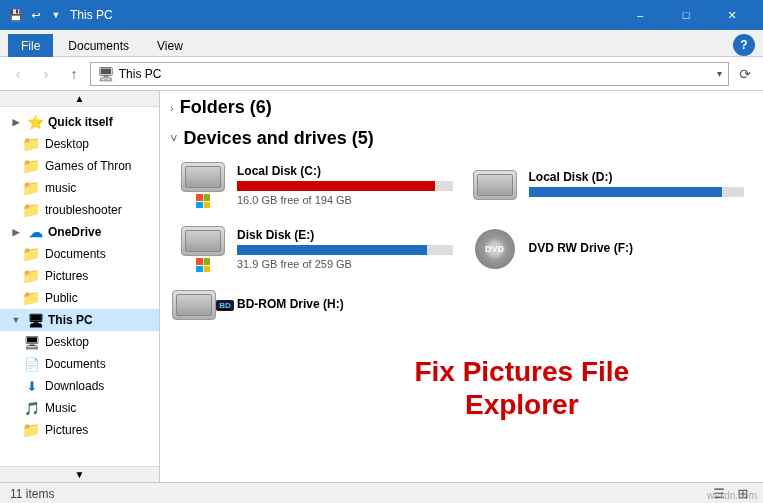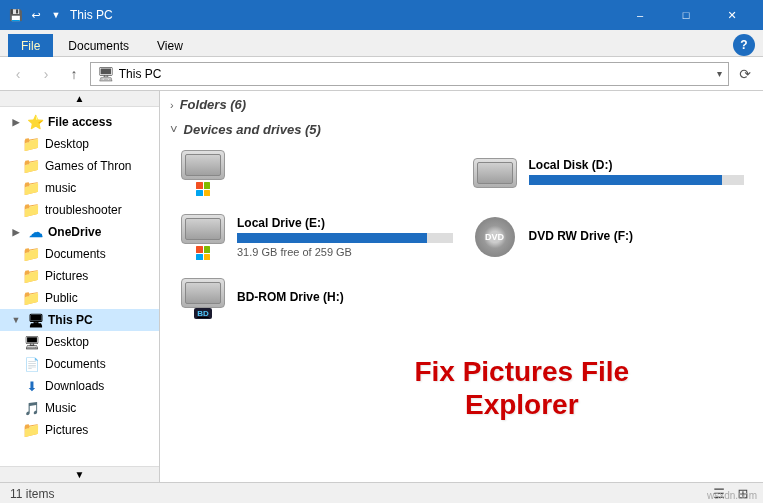--- a/index.html
+++ b/index.html
@@ -244,24 +244,23 @@
     
     .section-row {
       display: flex;
       align-items: center;
       padding: 6px 10px 4px 10px;
       gap: 6px;
       cursor: pointer;
     }
     .section-chevron { font-size: 11px; color: #666; }
     .section-title {
-      font-size: 13px;
+      font-size: 18px;
       font-weight: 600;
-      color: #404040;
-      font-style: italic;
+      color: #000000;
     }
 
     
     .drives-grid {
       display: grid;
       grid-template-columns: 1fr 1fr;
       gap: 0;
       padding: 0 10px;
     }
     .drive-item {
@@ -477,21 +476,21 @@
 
 <div class="main-layout">
 
   <div class="sidebar-wrapper">
     <div class="sidebar-scroll-btn">▲</div>
     <div class="sidebar">
 
       <div class="sidebar-item section-header">
         <span class="sidebar-icon" style="font-size:9px;color:#666;">▶</span>
         <span class="sidebar-icon star-icon">⭐</span>
-        <span>File access</span>
+        <span>Quick itself</span>
       </div>
       <div class="sidebar-item" style="padding-left:24px;">
         <span class="sidebar-icon folder-icon">📁</span>
         <span>Desktop</span>
       </div>
       <div class="sidebar-item" style="padding-left:24px;">
         <span class="sidebar-icon folder-icon">📁</span>
         <span>Games of Thron</span>
       </div>
       <div class="sidebar-item" style="padding-left:24px;">
@@ -573,20 +572,27 @@
             <div style="display:flex; gap:1px;">
               <div class="win-grid">
                 <div class="win-cell" style="background:#f25022;"></div>
                 <div class="win-cell" style="background:#7fba00;"></div>
                 <div class="win-cell" style="background:#00a4ef;"></div>
                 <div class="win-cell" style="background:#ffb900;"></div>
               </div>
             </div>
           </div>
         </div>
+        <div class="drive-info">
+          <div class="drive-name">Local Disk (C:)</div>
+          <div class="drive-bar-bg">
+            <div class="drive-bar-fill" style="width:92%; background:#cc0000;"></div>
+          </div>
+          <div class="drive-space">16.0 GB free of 194 GB</div>
+        </div>
       </div>
 
       <div class="drive-item">
         <div class="drive-icon-wrap">
           <div class="hdd-icon">
             <div class="hdd-inner"></div>
           </div>
         </div>
         <div class="drive-info">
           <div class="drive-name">Local Disk (D:)</div>
@@ -606,21 +612,21 @@
               <div class="win-grid">
                 <div class="win-cell" style="background:#f25022;"></div>
                 <div class="win-cell" style="background:#7fba00;"></div>
                 <div class="win-cell" style="background:#00a4ef;"></div>
                 <div class="win-cell" style="background:#ffb900;"></div>
               </div>
             </div>
           </div>
         </div>
         <div class="drive-info">
-          <div class="drive-name">Local Drive (E:)</div>
+          <div class="drive-name">Disk Disk (E:)</div>
           <div class="drive-bar-bg">
             <div class="drive-bar-fill" style="width:88%; background:#1e6dc0;"></div>
           </div>
           <div class="drive-space">31.9 GB free of 259 GB</div>
         </div>
       </div>
 
       <div class="drive-item">
         <div class="drive-icon-wrap">
           <div class="dvd-icon">
@@ -630,21 +636,21 @@
         <div class="drive-info">
           <div class="drive-name">DVD RW Drive (F:)</div>
         </div>
       </div>
 
     </div>
 
     <div style="padding: 0 10px;">
       <div class="drive-item" style="max-width:50%;">
         <div class="drive-icon-wrap">
-          <div style="display:flex; flex-direction:column; align-items:center;text-decoration:underline;">
+          <div style="display:flex; align-items:center;text-decoration:underline;">
             <div class="hdd-icon">
               <div class="hdd-inner"></div>
             </div>
             <span class="bd-badge">BD</span>
           </div>
         </div>
         <div class="drive-info">
           <div class="drive-name">BD-ROM Drive (H:)</div>
         </div>
       </div>

